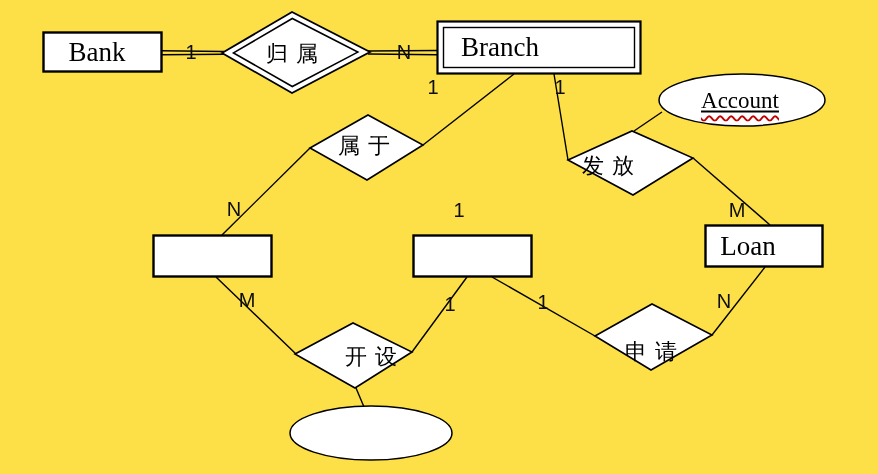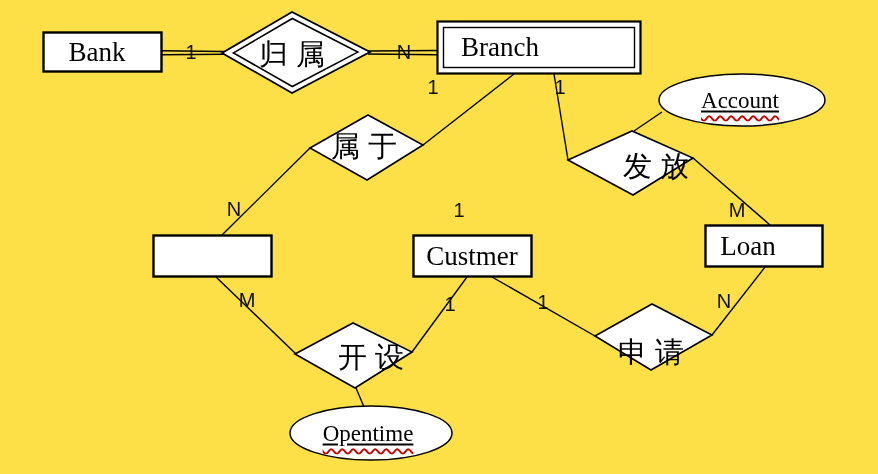--- a/index.html
+++ b/index.html
@@ -17,21 +17,21 @@
   .lbl {
     position: absolute;
     transform: translate(-50%, -50%);
     white-space: nowrap;
     color: #000000;
     line-height: 1;
     user-select: none;
   }
   .entity-lbl  { font-size: 27px; }
   .attr-lbl    { font-size: 23px; }
-  .rel-lbl     { font-size: 29px; letter-spacing: 8px; margin-right: -8px; }
+  .rel-lbl     { font-size: 22px; letter-spacing: 8px; margin-right: -8px; }
 
   .card {
     position: absolute;
     transform: translate(-50%, -50%);
     font-family: "Liberation Sans", sans-serif;
     font-size: 20px;
     color: #0d0d0d;
     line-height: 1;
     white-space: nowrap;
     user-select: none;
@@ -93,34 +93,30 @@
     <polygon points="568,160 632,131 693,158 633,195" fill="#ffffff" stroke="#000000" stroke-width="1.6"></polygon>
     <polygon points="295,354 353,323 412,352 355,388" fill="#ffffff" stroke="#000000" stroke-width="1.6"></polygon>
     <polygon points="595,336 652,304 712,335 651,370" fill="#ffffff" stroke="#000000" stroke-width="1.6"></polygon>
 
     <ellipse cx="742" cy="100" rx="83" ry="26" fill="#ffffff" stroke="#000000" stroke-width="1.5"></ellipse>
     <ellipse cx="371" cy="433" rx="81" ry="27" fill="#ffffff" stroke="#000000" stroke-width="1.5"></ellipse>
   </svg>
 
   <div class="lbl entity-lbl" style="left:97px;  top:52px;">Bank</div>
   <div class="lbl entity-lbl" style="left:500px; top:47px;font-family:Liberation Serif, serif;">Branch</div>
-  <div class="lbl entity-lbl" style="left:472px; top:256px;">Custmer</div>
   <div class="lbl entity-lbl" style="left:748px; top:246px;">Loan</div>
 
   <div class="lbl rel-lbl" style="left:296px; top:54px;">归属</div>
   <div class="lbl rel-lbl" style="left:368px; top:146px;">属于</div>
-  <div class="lbl rel-lbl" style="left:660px; top:166px;font-family:Liberation Serif, serif;">发放</div>
+  <div class="lbl rel-lbl" style="left:612px; top:166px;font-family:Liberation Serif, serif;">发放</div>
   <div class="lbl rel-lbl" style="left:356px; top:357px;margin-left:19px;">开设</div>
   <div class="lbl rel-lbl" style="left:655px; top:340px;margin-top:12px;">申请</div>
 
   <div class="lbl attr-lbl" style="left:740px; top:100px;">
     <span class="u-solid"><span class="u-wavy">Account</span></span>
-  </div>
-  <div class="lbl attr-lbl" style="left:368px; top:433px;">
-    <span class="u-solid"><span class="u-wavy">Opentime</span></span>
   </div>
 
   <span class="card" style="left:191px; top:52px;">1</span>
   <span class="card" style="left:404px; top:52px;">N</span>
   <span class="card" style="left:433px; top:87px;">1</span>
   <span class="card" style="left:560px; top:87px;">1</span>
   <span class="card" style="left:234px; top:209px;">N</span>
   <span class="card" style="left:459px; top:210px;">1</span>
   <span class="card" style="left:737px; top:210px;">M</span>
   <span class="card" style="left:247px; top:300px;">M</span>

